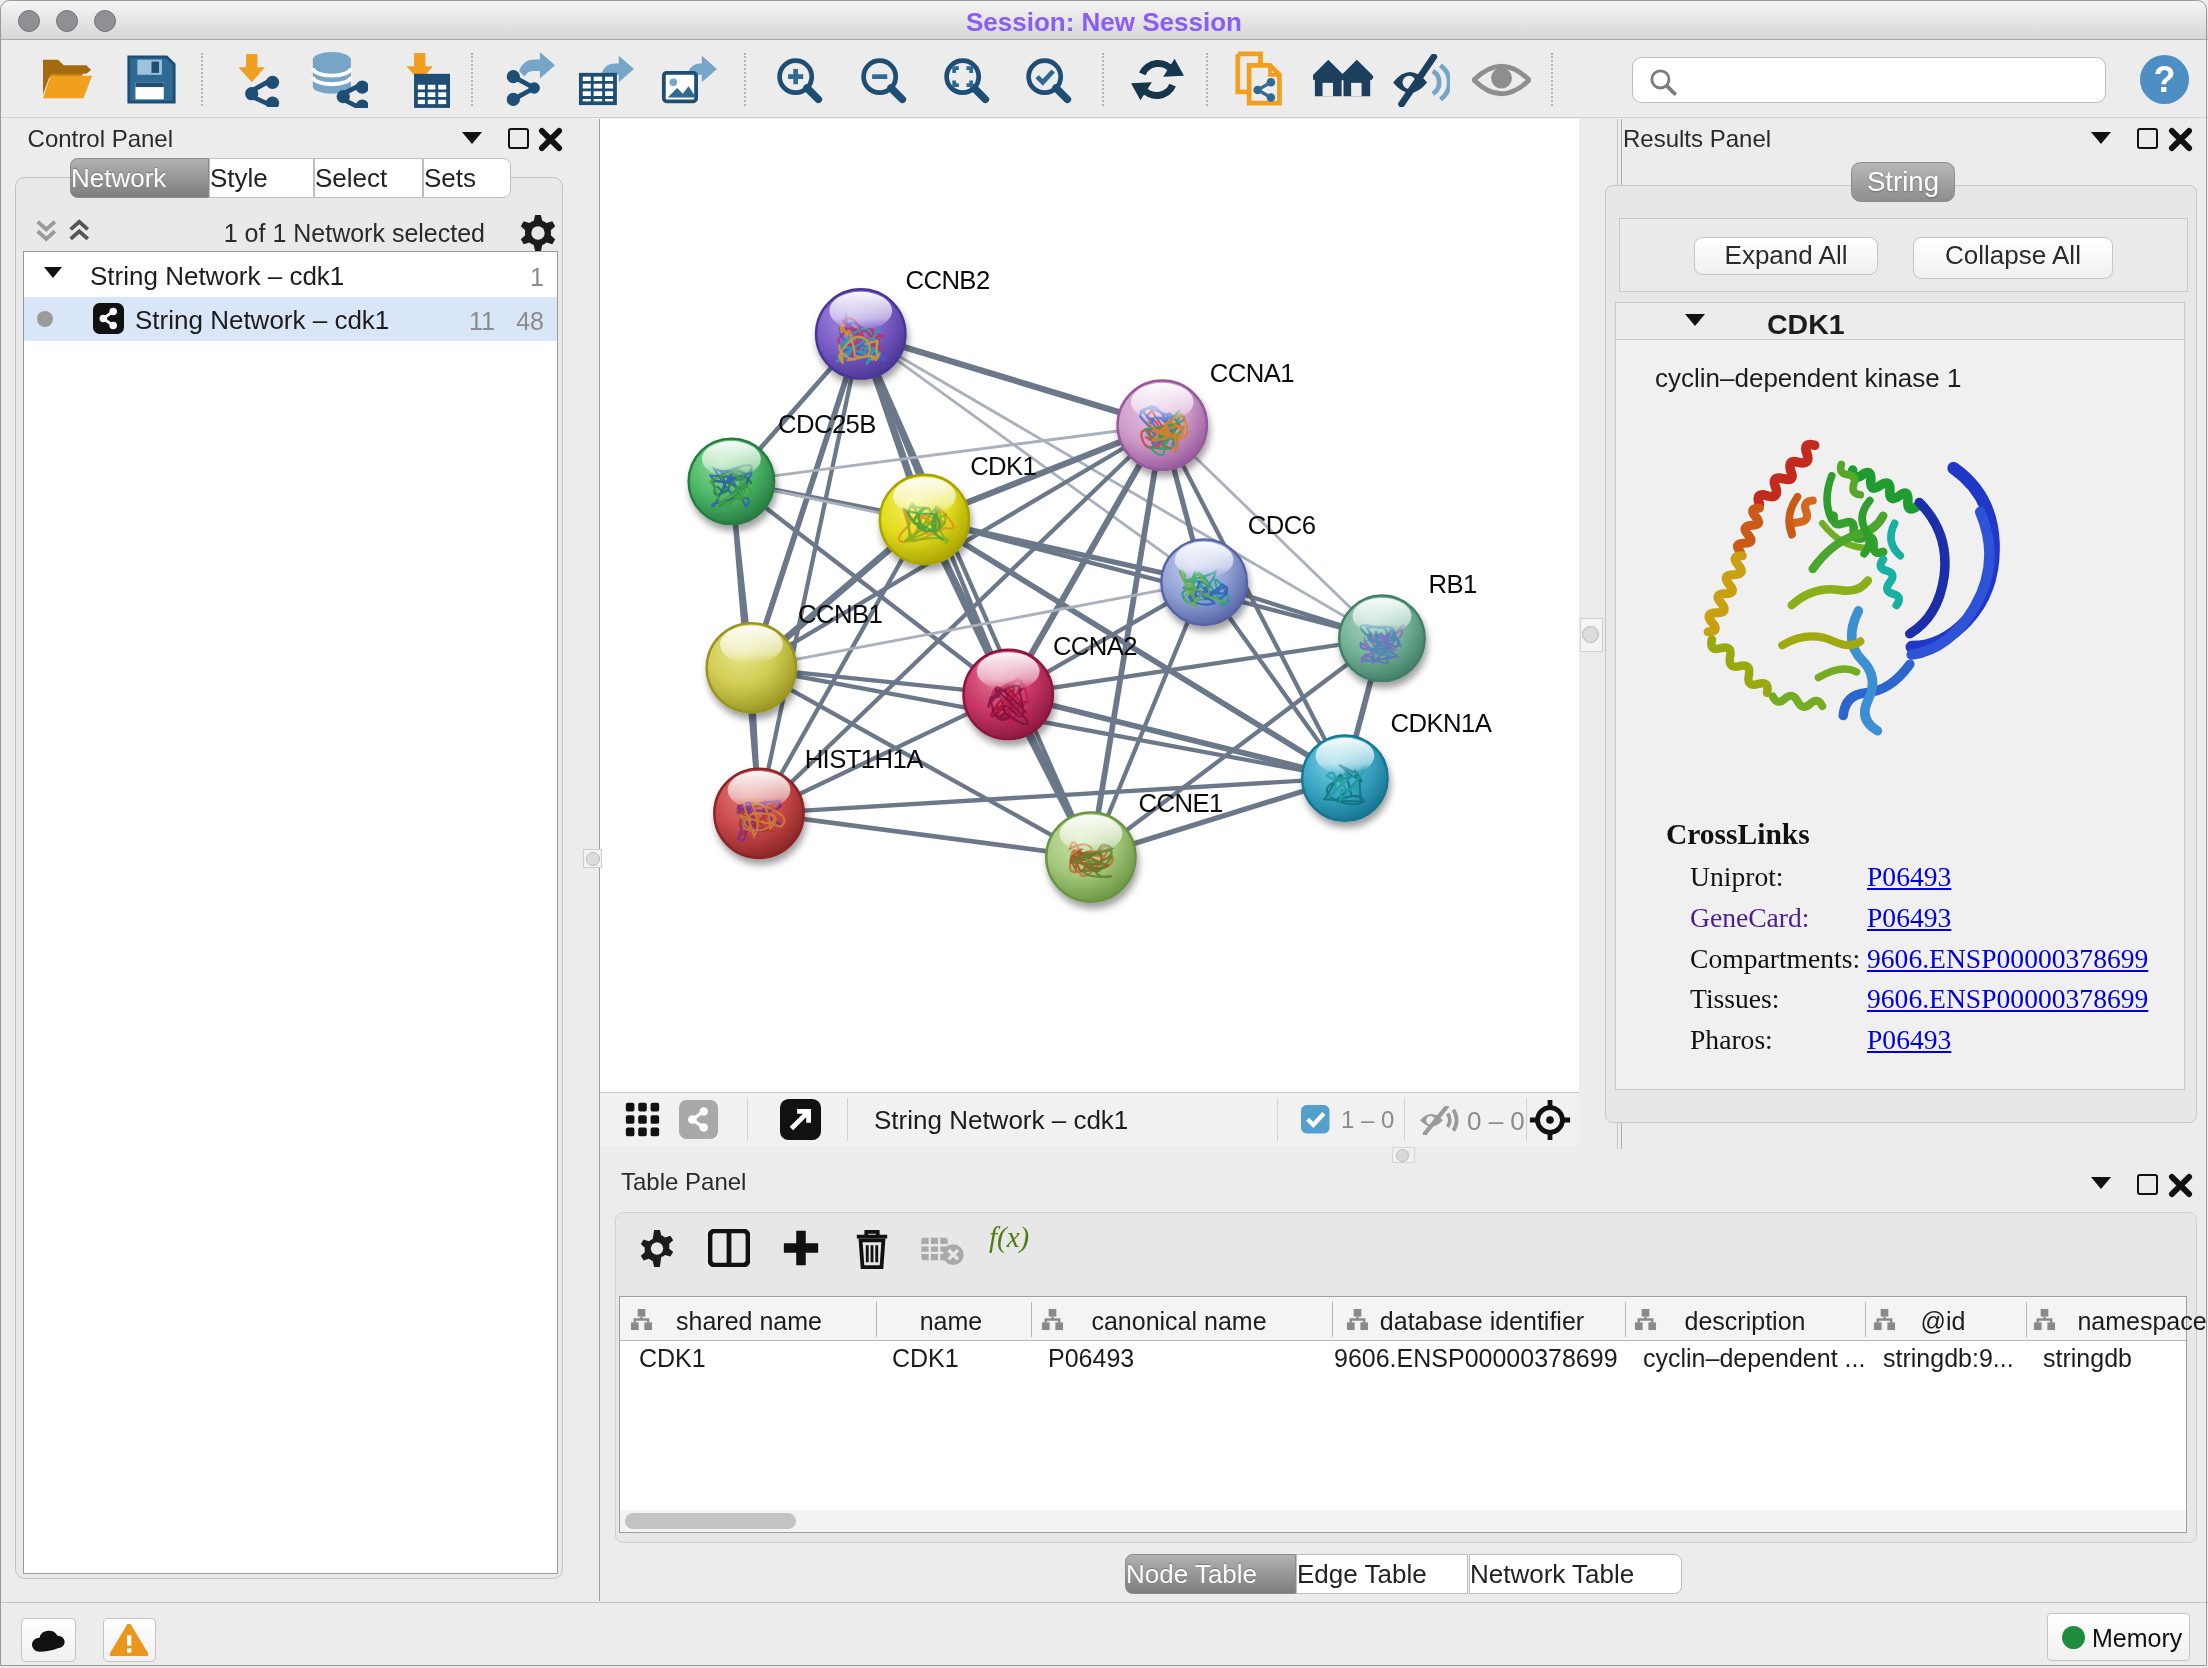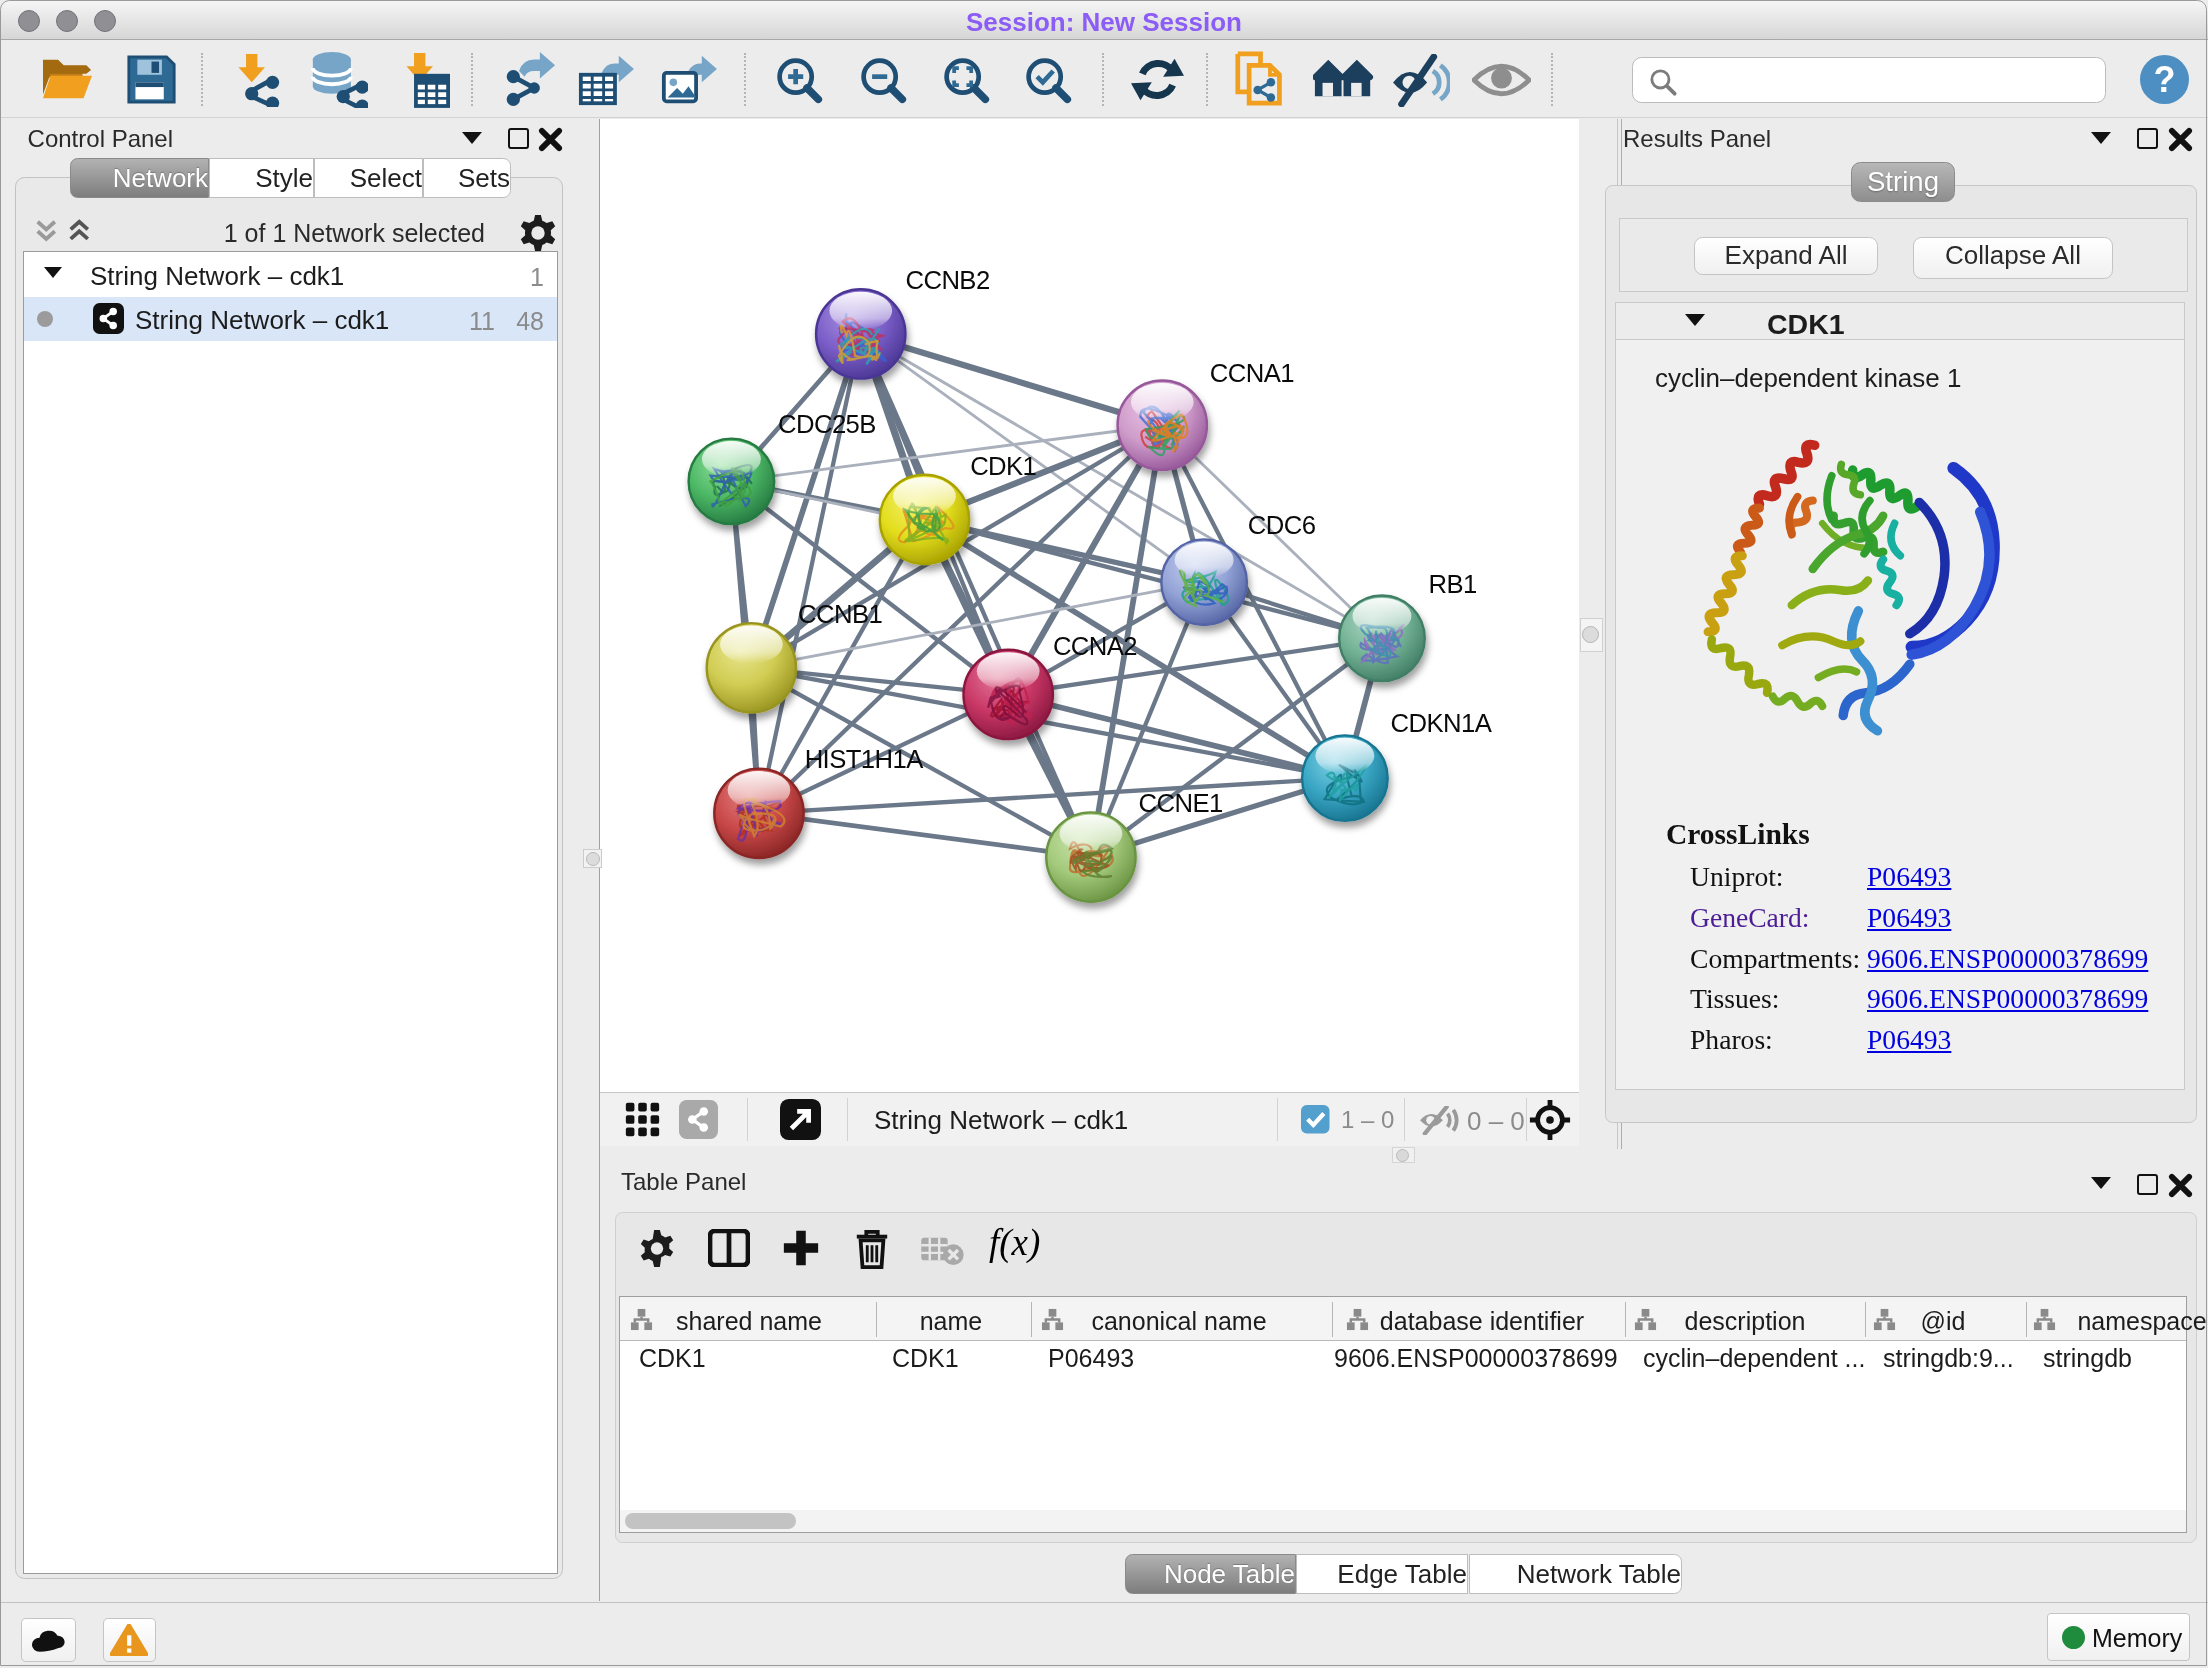--- a/index.html
+++ b/index.html
@@ -8,21 +8,21 @@
 border-bottom:1px solid #a8a8a8;border-radius:9.5px 9.5px 0 0}
 .tl{width:22px;height:22px;border-radius:50%;background:#8f8f94;border:1px solid #72727a;top:9.5px}
 .wtitle{top:6.7px;left:0;width:2208px;text-align:center;font-size:26px;font-weight:600;color:#8b5cf6}
 .sep{width:0;border-left:2.9px dotted #b5b5b5;top:53px;height:53px}
 .srch{left:1632px;top:57px;width:474px;height:46px;background:#fff;border:1.9px solid #bcbcbc;border-radius:9.5px}
 .help{left:2140px;top:55px;width:49px;height:49px;border-radius:50%;background:#4d8fc2;color:#fff;
 font-size:36px;font-weight:bold;text-align:center;line-height:49px}
 .ptitle{font-size:24px;color:#2a2a2a}
 .tri{width:0;height:0;border-left:10.5px solid transparent;border-right:10.5px solid transparent;border-top:12.4px solid #111}
 .sq{width:21px;height:21px;border:2.9px solid #111;border-radius:2.9px}
-.tab{z-index:3;height:40px;border:1px solid #bdbdbd;background:#fff;color:#222;font-size:26px;text-align:right;line-height:38px;display:inline-block}
+.tab{z-index:3;height:40px;border:1px solid #bdbdbd;background:#fff;color:#222;font-size:26px;text-align:left;line-height:38px;display:inline-block}
 .tabsel{background:linear-gradient(#b2b2b2,#7d7d7d);color:#fff;border-color:#8a8a8a;text-shadow:0 -1px 1px rgba(0,0,0,.25)}
 .btn{background:linear-gradient(#fff,#f0f0f0);border:1.9px solid #c4c4c4;border-radius:8.6px;
 font-size:26px;color:#2a2a2a;text-align:center}
 .serif{font-family:"Liberation Serif",serif}
 .link{color:#0000e0;text-decoration:underline}
 .cell{font-size:25px;color:#1c1c1c;white-space:nowrap}
 .gray{color:#8b8b8b}
 </style></head><body>
 <div class="abs" style="left:0;top:117px;width:2208px;height:1px;background:#d2d2d2"></div>
 <div class="abs titlebar"></div>
@@ -597,21 +597,21 @@
     <path d="M14 10 v-5 h12 v5" stroke="#111" stroke-width="4" fill="none"></path>
     <path d="M8 14 h24 l-2 28 h-20z" fill="none" stroke="#111" stroke-width="4"></path>
     <path d="M15 19 v18 M20 19 v18 M25 19 v18" stroke="#111" stroke-width="3"></path>
   </svg>
 <svg class="abs" style="left:919px;top:1234px" width="46" height="32" viewBox="0 0 48 34">
     <rect x="2" y="4" width="28" height="24" rx="3" fill="#a9a9a9"></rect>
     <path d="M2 12 h28 M2 20 h28 M11 4 v24 M21 4 v24" stroke="#e7e7e7" stroke-width="2.5"></path>
     <circle cx="36" cy="22" r="11" fill="#a9a9a9"></circle>
     <path d="M31 17 l10 10 M41 17 l-10 10" stroke="#e7e7e7" stroke-width="3.5"></path>
   </svg>
-<div class="abs serif" style="left:989px;top:1221px;font-size:37px;font-style:italic;color:#000000">f(x)</div>
+<div class="abs serif" style="left:989px;top:1221px;font-size:29px;font-style:italic;color:#4d7c0f">f(x)</div>
 <div class="abs" style="left:619px;top:1296px;width:1568px;height:237px;background:#fff;border:1px solid #9e9e9e"></div>
 <div class="abs" style="left:620px;top:1297px;width:1566px;height:44px;background:#f4f4f4;border-bottom:1.9px solid #b9b9b9"></div>
 <svg class="abs" style="left:630px;top:1308px" width="23" height="23" viewBox="0 0 24 24">
     <g fill="#8a8a8a">
       <rect x="8" y="1" width="8" height="8"></rect>
       <rect x="1" y="15" width="8" height="8"></rect>
       <rect x="15" y="15" width="8" height="8"></rect>
       <path d="M12 9 v3 M5 15 v-3 h14 v3" stroke="#8a8a8a" stroke-width="2.5" fill="none"></path>
     </g>
   </svg>

